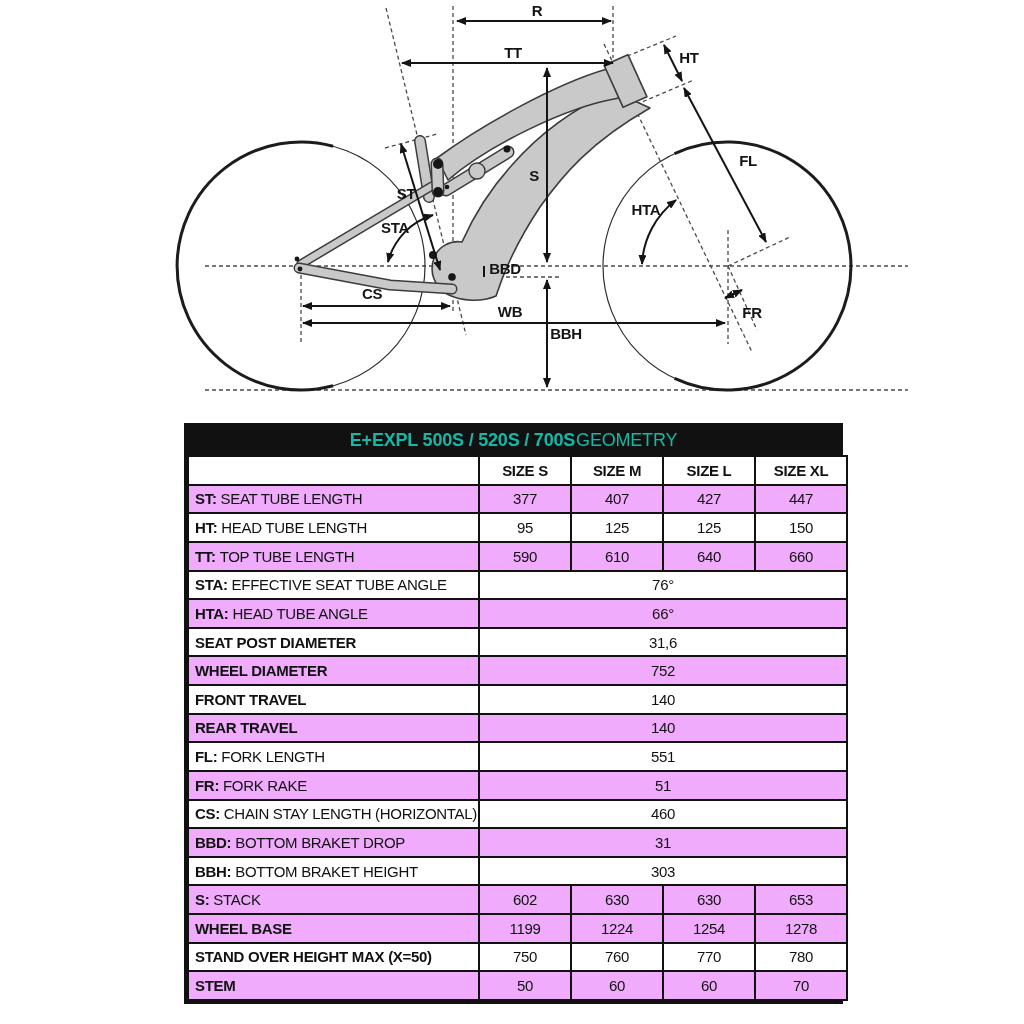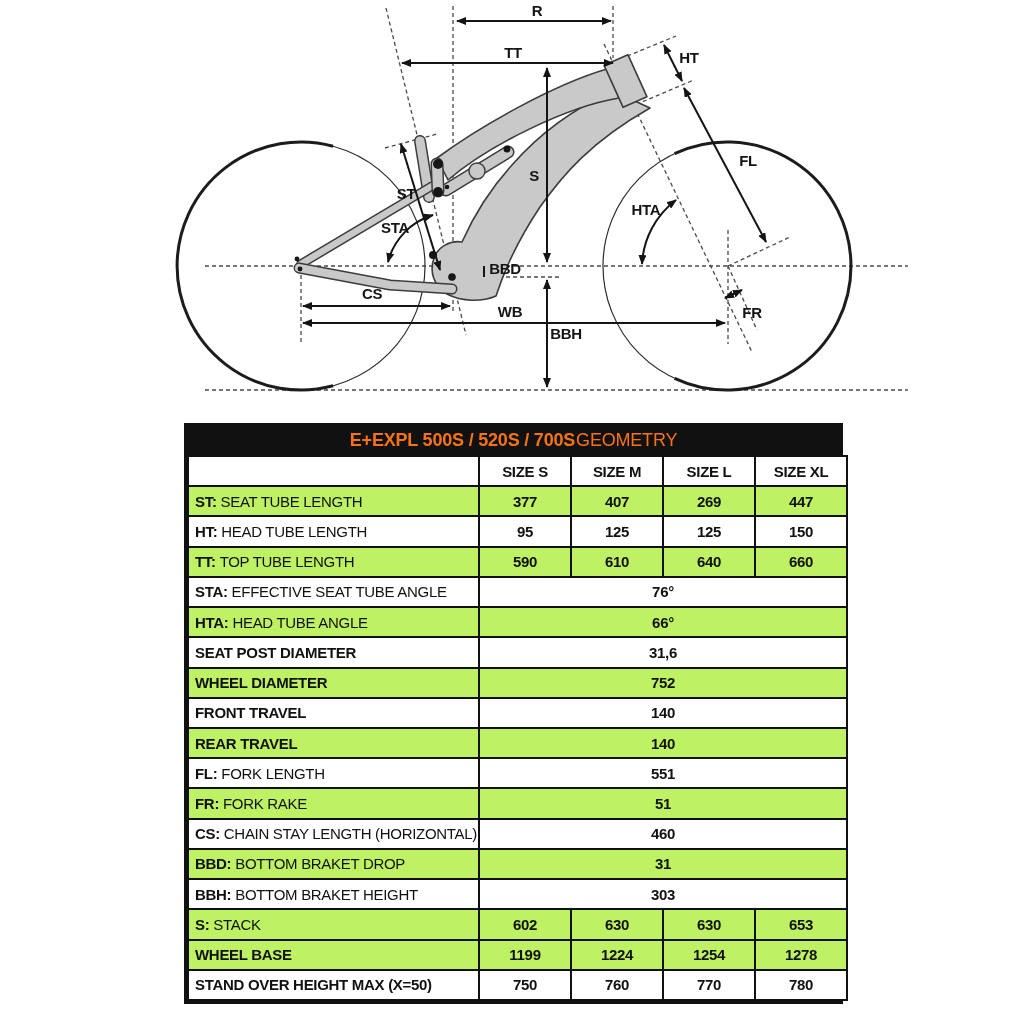--- a/index.html
+++ b/index.html
@@ -5,34 +5,34 @@
   html,body{margin:0;padding:0;background:#fff;width:1024px;height:1024px;overflow:hidden;
     font-family:"Liberation Sans",sans-serif;}
   #stage{position:relative;width:1024px;height:1024px;background:#fff;}
   
   #diagram{position:absolute;left:0;top:0;width:1024px;height:412px;}
   #diagram text{font-family:"Liberation Sans",sans-serif;font-weight:bold;fill:#141414;
     font-size:15px;letter-spacing:-0.3px;}
   
   .table-wrap{position:absolute;left:184px;top:423px;width:659px;height:581px;
     border:3px solid #111;box-sizing:border-box;background:#fff;}
-  .title{height:29px;background:#111;color:#f97316;display:flex;align-items:center;
+  .title{height:29px;background:#111;color:#14b8a6;display:flex;align-items:center;
     justify-content:center;font-size:18px;letter-spacing:-0.2px;}
   .title .tb{font-weight:bold;}
   .title .trg{font-weight:normal;margin-left:1px;}
   table{border-collapse:collapse;width:100%;height:546px;table-layout:fixed;}
   td{border:2px solid #111;padding:0;font-size:15px;color:#111;letter-spacing:-0.3px;
      overflow:hidden;white-space:nowrap;}
   td.lbl{text-align:left;padding-left:6px;}
   td.hdr{text-align:center;font-weight:bold;margin-top:15px;}
-  td.val{text-align:center;font-weight:bold;}
+  td.val{text-align:center;font-weight:normal;}
   .pf{font-weight:bold;}
   .lb{font-weight:normal;}
   .lb.heavy{font-weight:bold;}
-  tr.g td{background:#bef264;}
+  tr.g td{background:#f0abfc;}
   tr.w td{background:#ffffff;}
 </style>
 </head>
 <body>
 
 <div id="stage">
 
   <div id="diagram">
     <svg viewBox="0 0 1024 412" width="1024" height="412">
       <defs>
@@ -156,21 +156,21 @@
             <td class="lbl"></td>
             <td class="hdr">SIZE S</td>
             <td class="hdr">SIZE M</td>
             <td class="hdr">SIZE L</td>
             <td class="hdr">SIZE XL</td>
           </tr>
           <tr class="g">
             <td class="lbl"><span class="pf">ST: </span><span class="lb">SEAT TUBE LENGTH</span></td>
             <td class="val">377</td>
             <td class="val">407</td>
-            <td class="val">269</td>
+            <td class="val">427</td>
             <td class="val">447</td>
           </tr>
           <tr class="w">
             <td class="lbl"><span class="pf">HT: </span><span class="lb">HEAD TUBE LENGTH</span></td>
             <td class="val">95</td>
             <td class="val">125</td>
             <td class="val">125</td>
             <td class="val">150</td>
           </tr>
           <tr class="g">
@@ -238,17 +238,24 @@
             <td class="val">1254</td>
             <td class="val">1278</td>
           </tr>
           <tr class="w">
             <td class="lbl"><span class="lb heavy">STAND OVER HEIGHT MAX (X=50)</span></td>
             <td class="val">750</td>
             <td class="val">760</td>
             <td class="val">770</td>
             <td class="val">780</td>
           </tr>
+          <tr class="g">
+            <td class="lbl"><span class="lb heavy">STEM</span></td>
+            <td class="val">50</td>
+            <td class="val">60</td>
+            <td class="val">60</td>
+            <td class="val">70</td>
+          </tr>
         </tbody>
     </table>
   </div>
 
 </div>
 
 </body></html>

